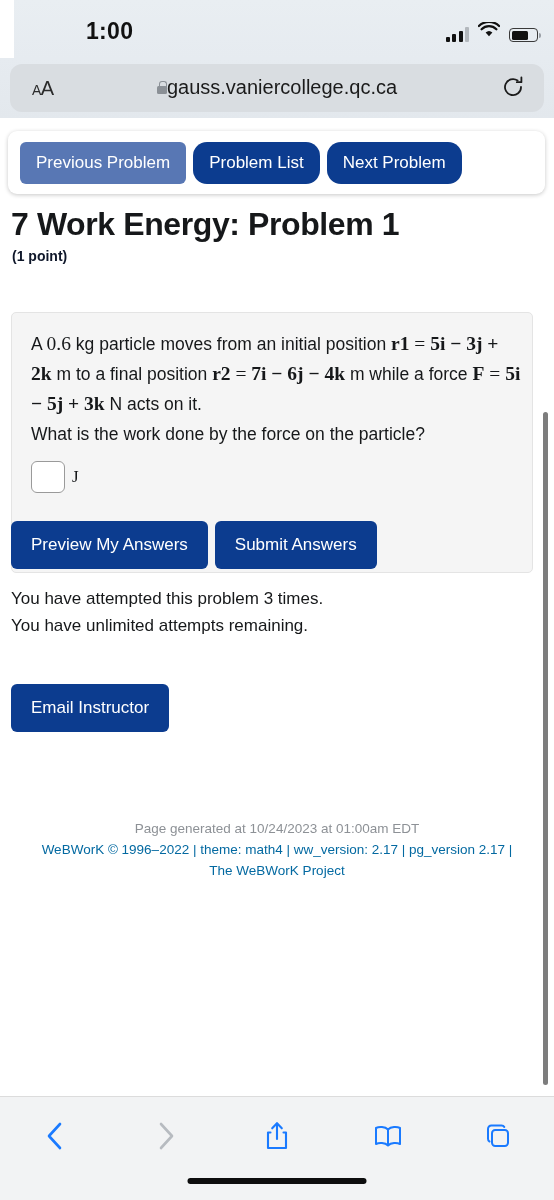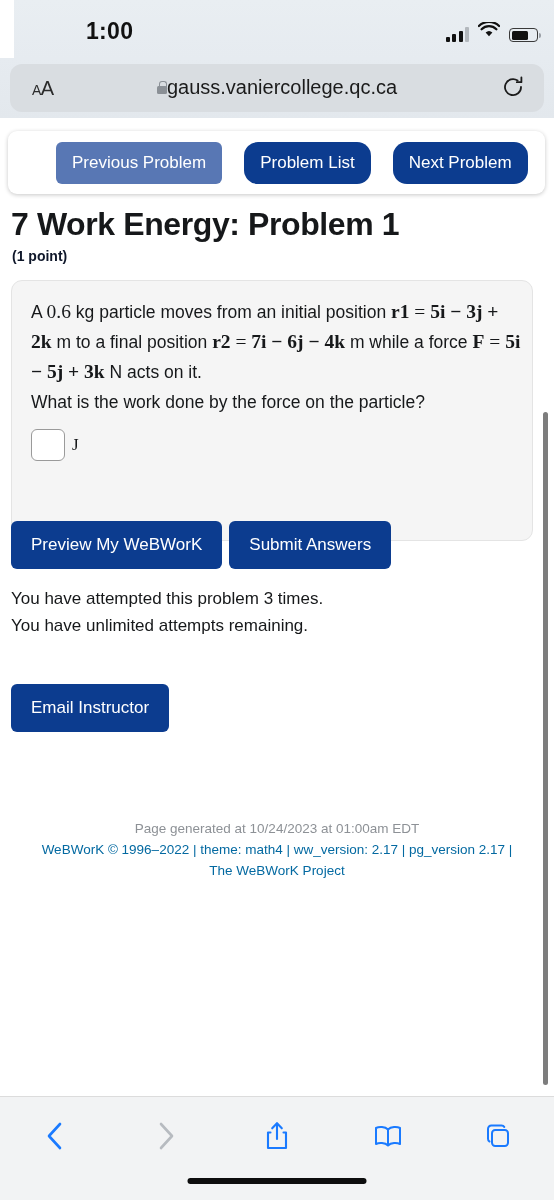--- a/index.html
+++ b/index.html
@@ -83,43 +83,43 @@
     background: #ffffff; overflow: hidden;
   }
 
   .navcard {
     position: absolute; left: 8px; top: 13px; width: 537px; height: 63px;
     background: #ffffff; border-radius: 9px;
     box-shadow: 0 1px 4px rgba(0,0,0,.22);
   }
   .navcard .btns {
     position: absolute; left: 12px; top: 11px;
-    display: flex; gap: 22px; margin-left: 36px;
+    display: flex; gap: 7px;
   }
   .nav-btn {
     border: none; border-radius: 6px; color: #ffffff;
     font-family: "Liberation Sans", sans-serif;
     font-size: 17px; padding: 11px 16px; white-space: nowrap;
     cursor: pointer;
   }
   .nav-btn.primary { background: #0c3c8f; border-radius: 14px; }
   .nav-btn.muted { background: #5877b4; }
 
   .prob-title {
     position: absolute; left: 11px; top: 88px;
     font-size: 32px; font-weight: bold; color: #16181a; letter-spacing: -.4px;
   }
   .prob-points {
     position: absolute; left: 12px; top: 130px;
     font-size: 14px; font-weight: bold; color: #0f172a;
   }
 
   .problem-panel {
-    position: absolute; left: 11px; top: 162px; width: 522px; height: 261px;
-    background: #f5f5f5; border: 1px solid #e4e4e4; border-radius: 11px;
+    position: absolute; left: 11px; top: 194px; width: 522px; height: 261px;
+    background: #f5f5f5; border: 1px solid #e4e4e4; border-radius: 5px;
   }
   .ptext {
     position: absolute; left: 19px; top: 16px; width: 490px;
     font-size: 17.5px; line-height: 30px; color: #16181a;
   }
   .mathv { font-family: "Liberation Serif", serif; font-size: 19.5px; }
   .mathb { font-family: "Liberation Serif", serif; font-weight: bold; font-size: 19.5px; }
   .mathn { font-family: "Liberation Serif", serif; font-size: 19.5px; }
 
   .answer-row {
@@ -262,21 +262,21 @@
         <br>
         <span>What is the work done by the force on the particle?</span>
       </div>
       <div class="answer-row">
         <input class="answer-input" type="text" placeholder="" style="">
         <span class="unit">J</span>
       </div>
     </div>
 
     <div class="action-btns">
-      <button class="act-btn">Preview My WeBWorK</button>
+      <button class="act-btn">Preview My Answers</button>
       <button class="act-btn">Submit Answers</button>
     </div>
 
     <div class="status-lines">
       <div>You have attempted this problem 3 times.</div>
       <div>You have unlimited attempts remaining.</div>
     </div>
 
     <button class="email-btn">Email Instructor</button>
 

